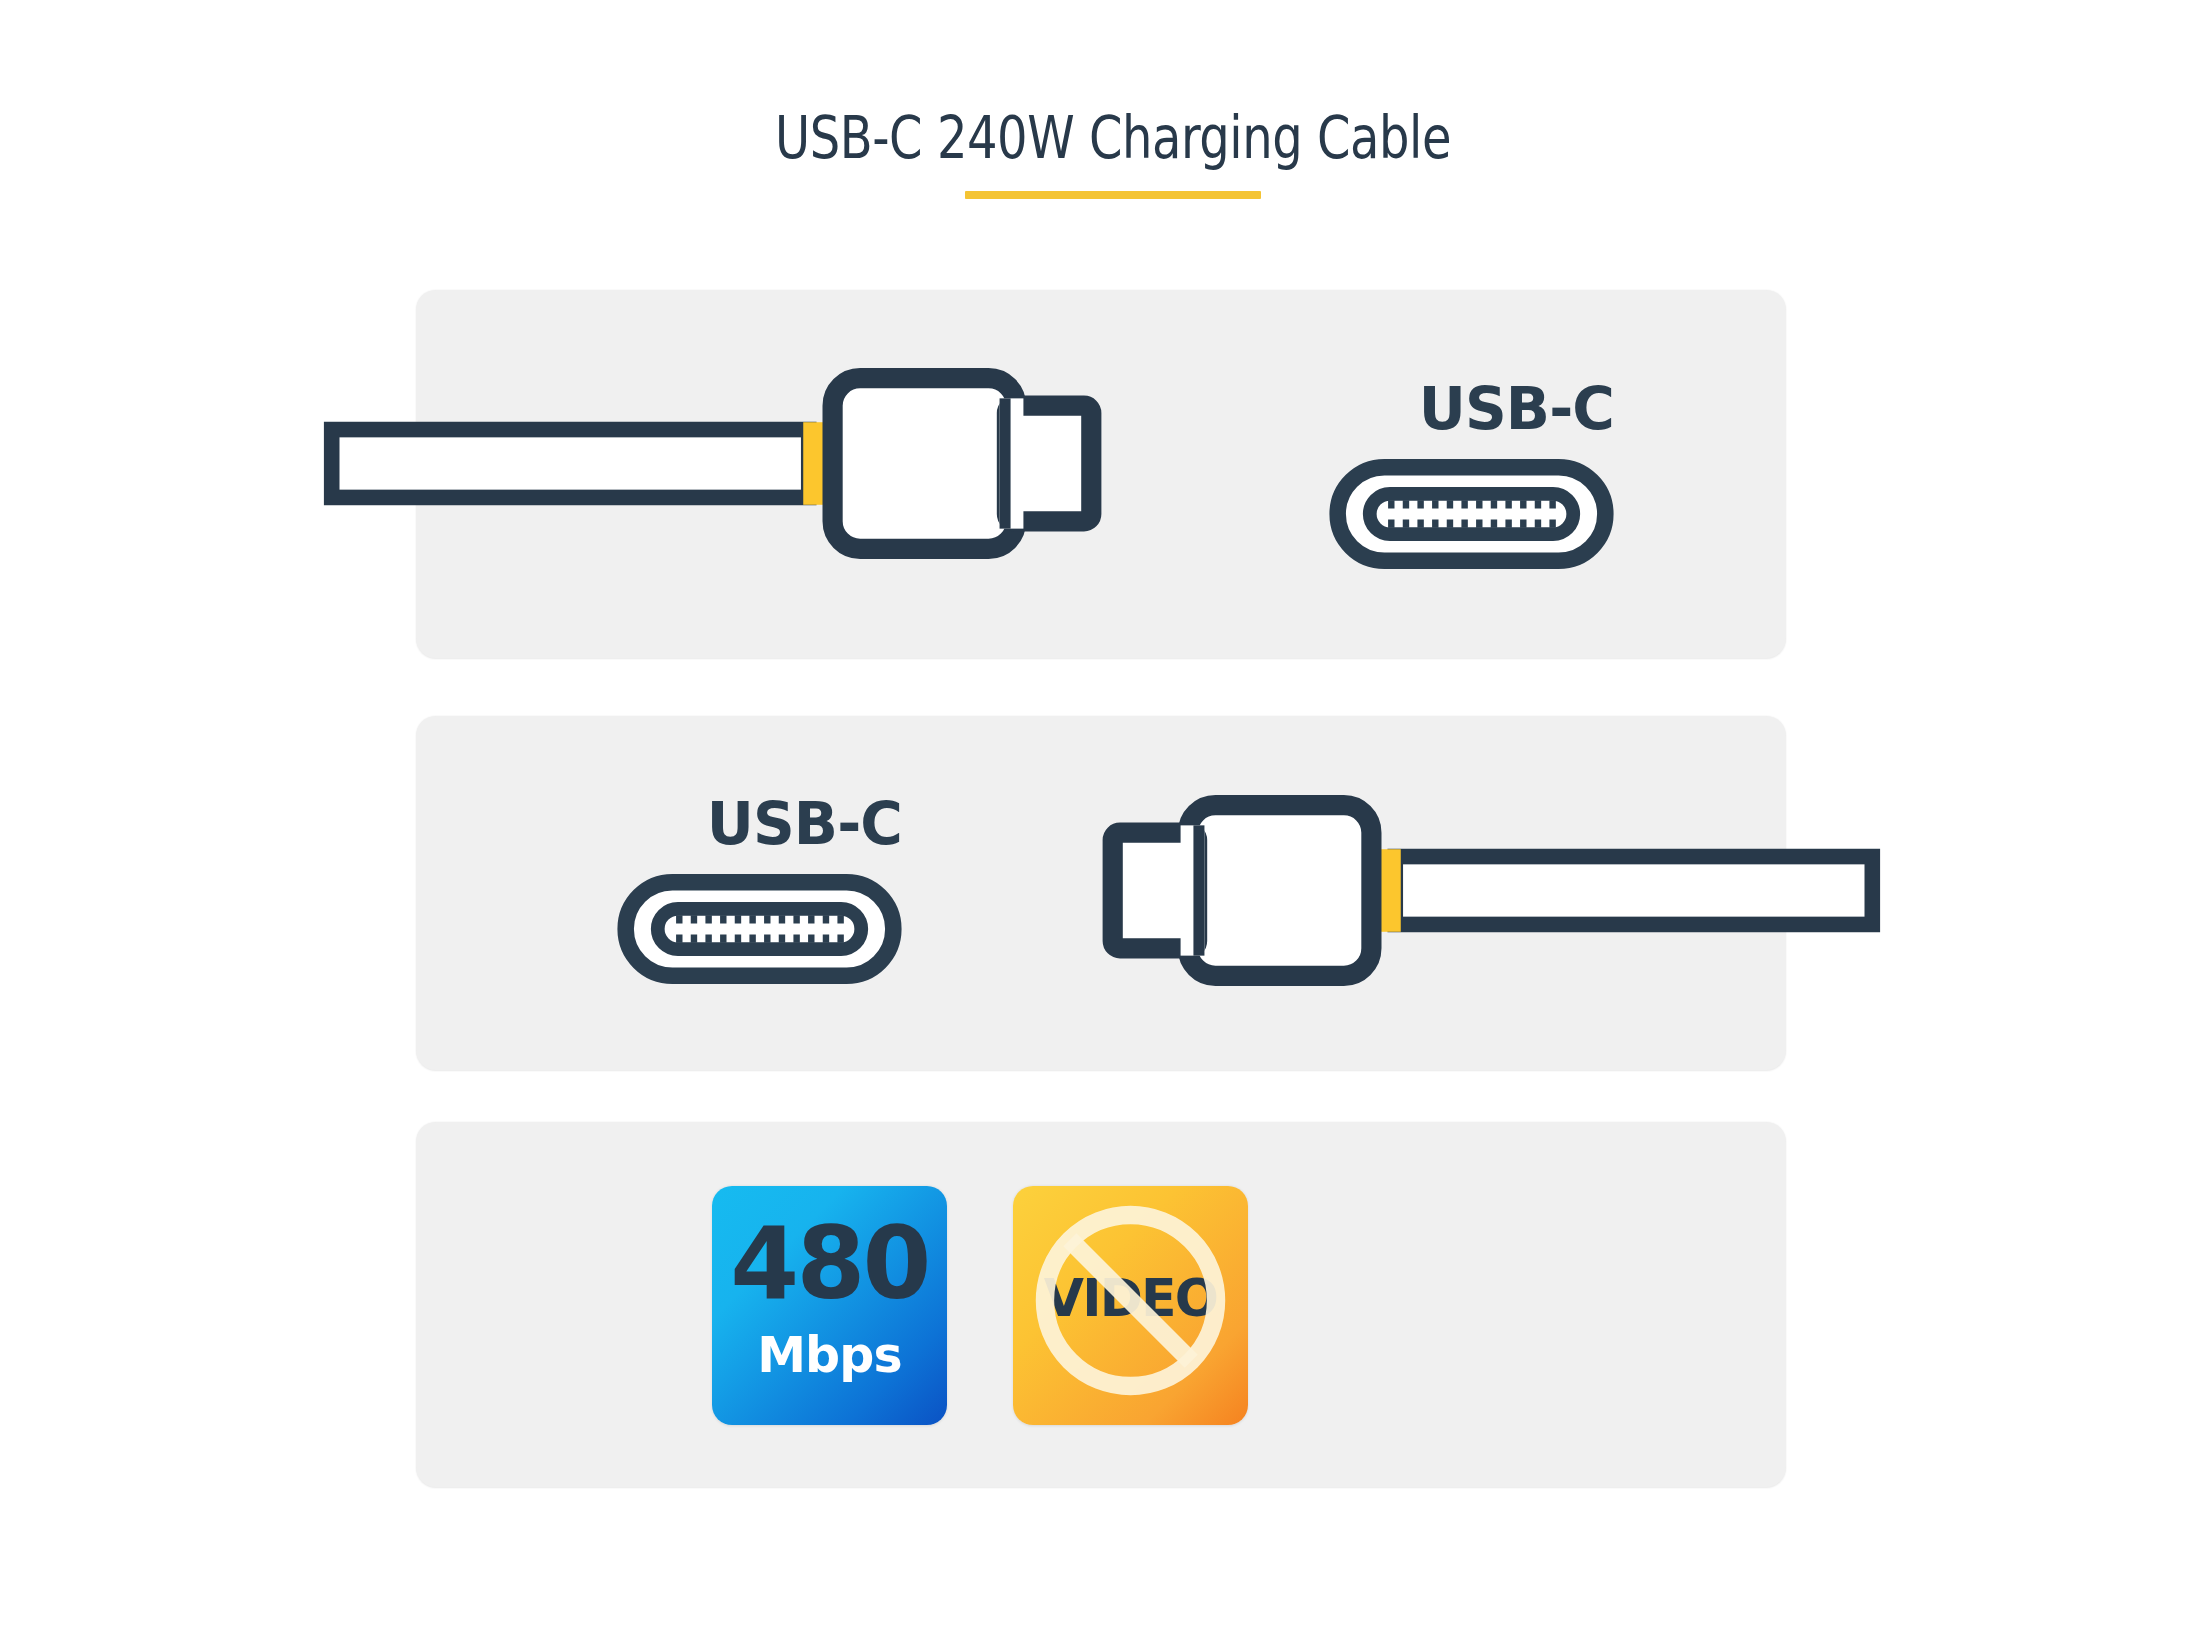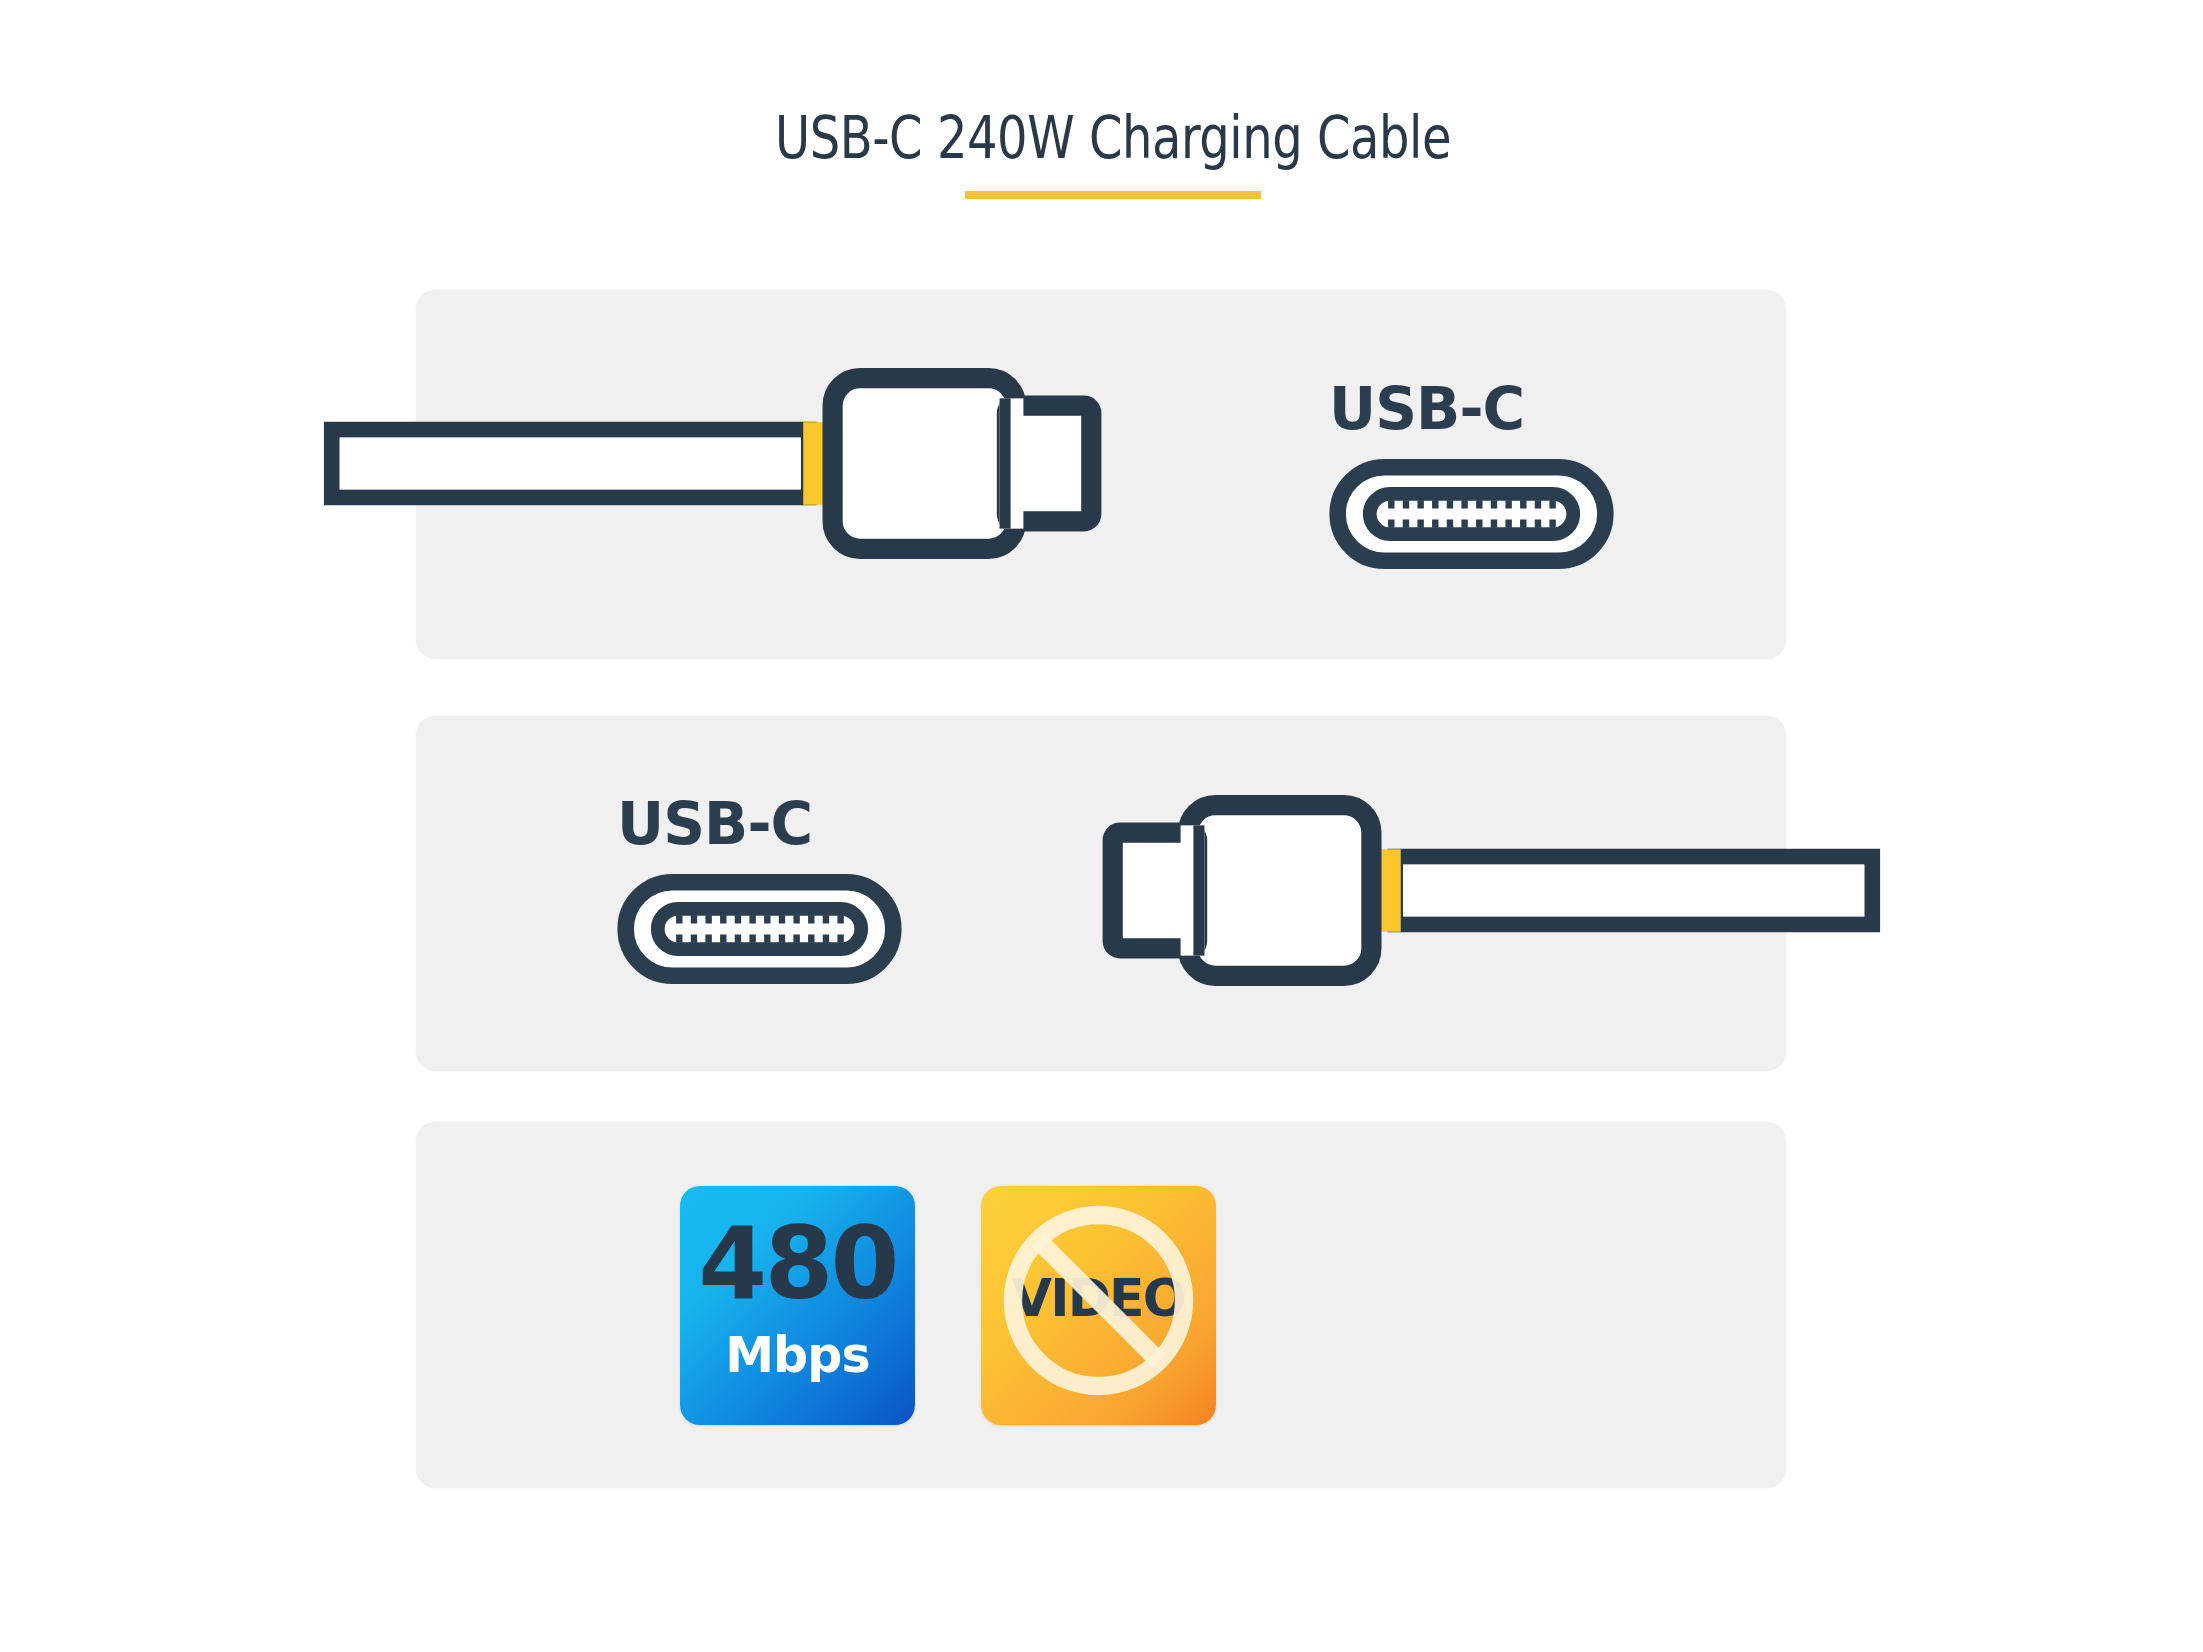--- a/index.html
+++ b/index.html
@@ -53,36 +53,36 @@
     background: #f0f0f0;
     border-radius: 20px;
     box-shadow: 0 0.9px 1.8px rgba(0,0,0,0.09);
   }
   #card-1 { left: 416px; top: 290px;  width: 1370px; height: 368px; }
   #card-2 { left: 416px; top: 716px;  width: 1370px; height: 354px; }
   #card-3 { left: 416px; top: 1122px; width: 1370px; height: 365px; }
   .cable-svg { position: absolute; overflow: visible; }
 
   
-  .usbc-group { position: absolute; text-align: left; }
+  .usbc-group { position: absolute; text-align: right; }
   .usbc-label {
     font-family: "DejaVu Sans", sans-serif;
     font-weight: bold;
     font-size: 58px;
     color: #2b3e4f;
     letter-spacing: -0.9px;
     line-height: 1;
     white-space: nowrap;
   }
   .usbc-port { margin-top: 21px; }
 
   
   .badge-row {
     position: absolute;
-    left: 680px;
+    left: 712px;
     top: 1186px;
     display: flex;
     gap: 66px;
   }
   .badge {
     position: relative;
     width: 235px;
     height: 239px;
     border-radius: 20px;
     overflow: hidden;

